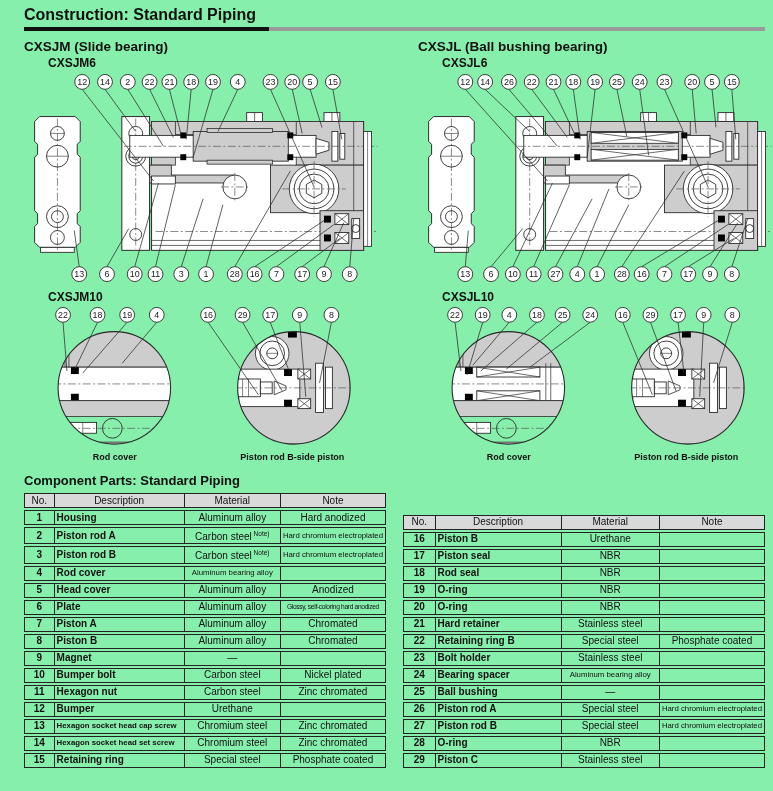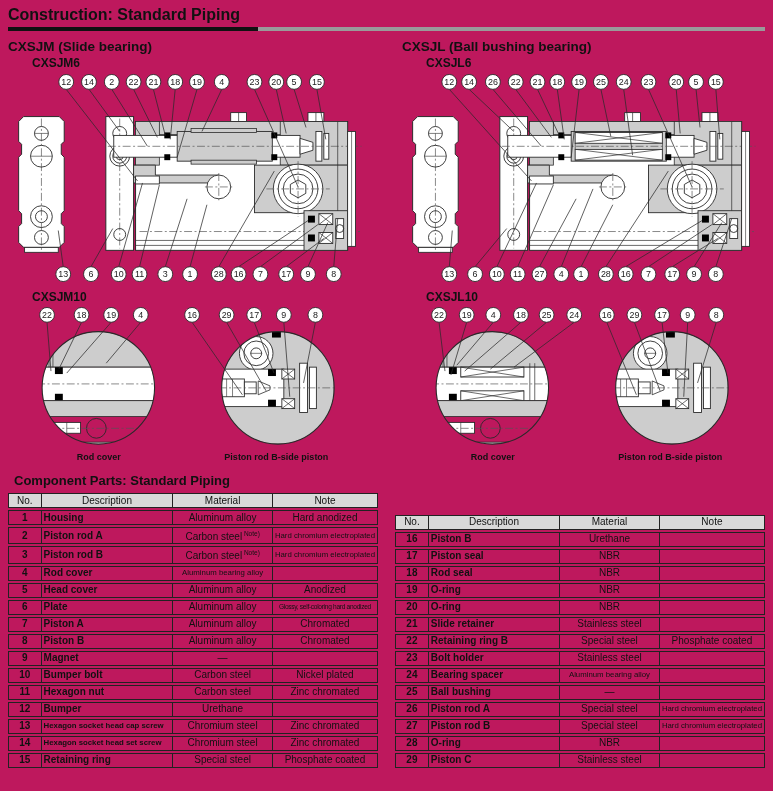--- a/index.html
+++ b/index.html
@@ -1,30 +1,30 @@
 <!DOCTYPE html>
 <html><head>
 <meta charset="utf-8">
 <style>
   html,body{margin:0;padding:0;background:#fff;}
-  .page{width:773px;height:791px;box-sizing:border-box;padding:6px 8px 0 8px;
-        font-family:"Liberation Sans",sans-serif;color:#111;overflow:hidden;background:#be185d;}
+  .page{width:773px;height:791px;box-sizing:border-box;padding:6px 8px 0 24px;
+        font-family:"Liberation Sans",sans-serif;color:#111;overflow:hidden;background:#86efac;}
   h1.title{font-size:16px;font-weight:bold;margin:0 0 3px 0;letter-spacing:0;}
   .title-rule{display:flex;height:4px;margin-bottom:8px;}
   .title-rule .b1{width:33%;background:#111;}
   .title-rule .b2{flex:1;background:#9a9a9a;height:4px;margin-top:0;}
   .columns{display:flex;gap:16px;}
   .col{width:378px;}
   h2.sec{font-size:13.5px;font-weight:bold;margin:0 0 2px 0;}
   h3.model{font-size:12px;font-weight:bold;margin:2px 0 0 24px;}
   svg.diagram{display:block;}
   .captions{position:relative;height:13px;font-size:9px;font-weight:bold;}
   .captions .cap-left{position:absolute;left:24%;transform:translateX(-50%);}
   .captions .cap-right{position:absolute;left:71%;transform:translateX(-50%);}
-  h2.parts{font-size:13px;font-weight:bold;margin:8px 0 3px 6px;}
+  h2.parts{font-size:13px;font-weight:bold;margin:8px 0 3px 0;}
   .tables{display:flex;gap:17px;align-items:flex-end;}
   table.parts{border-collapse:separate;border-spacing:0 2px;font-size:10px;table-layout:fixed;}
   table.parts td,table.parts th{border-top:1px solid #222;border-bottom:1px solid #222;
        border-right:1px solid #222;padding:0 2px;height:13px;line-height:12px;
        overflow:hidden;white-space:nowrap;}
   table.parts td:first-child,table.parts th:first-child{border-left:1px solid #222;}
   table.parts th{background:#d9d9d9;font-weight:normal;text-align:center;}
   col.c-no{width:34px;} col.c-desc{width:132px;} col.c-mat{width:100px;} col.c-note{width:104px;}
   td.no{text-align:center;font-weight:bold;}
   td.desc{font-weight:bold;text-align:left;padding-left:6px;}
@@ -847,21 +847,21 @@
             <td class="note"></td>
           </tr>
           <tr>
             <td class="no">20</td>
             <td class="desc">O-ring</td>
             <td class="mat">NBR</td>
             <td class="note"></td>
           </tr>
           <tr>
             <td class="no">21</td>
-            <td class="desc">Slide retainer</td>
+            <td class="desc">Hard retainer</td>
             <td class="mat">Stainless steel</td>
             <td class="note"></td>
           </tr>
           <tr>
             <td class="no">22</td>
             <td class="desc">Retaining ring B</td>
             <td class="mat">Special steel</td>
             <td class="note">Phosphate coated</td>
           </tr>
           <tr>

